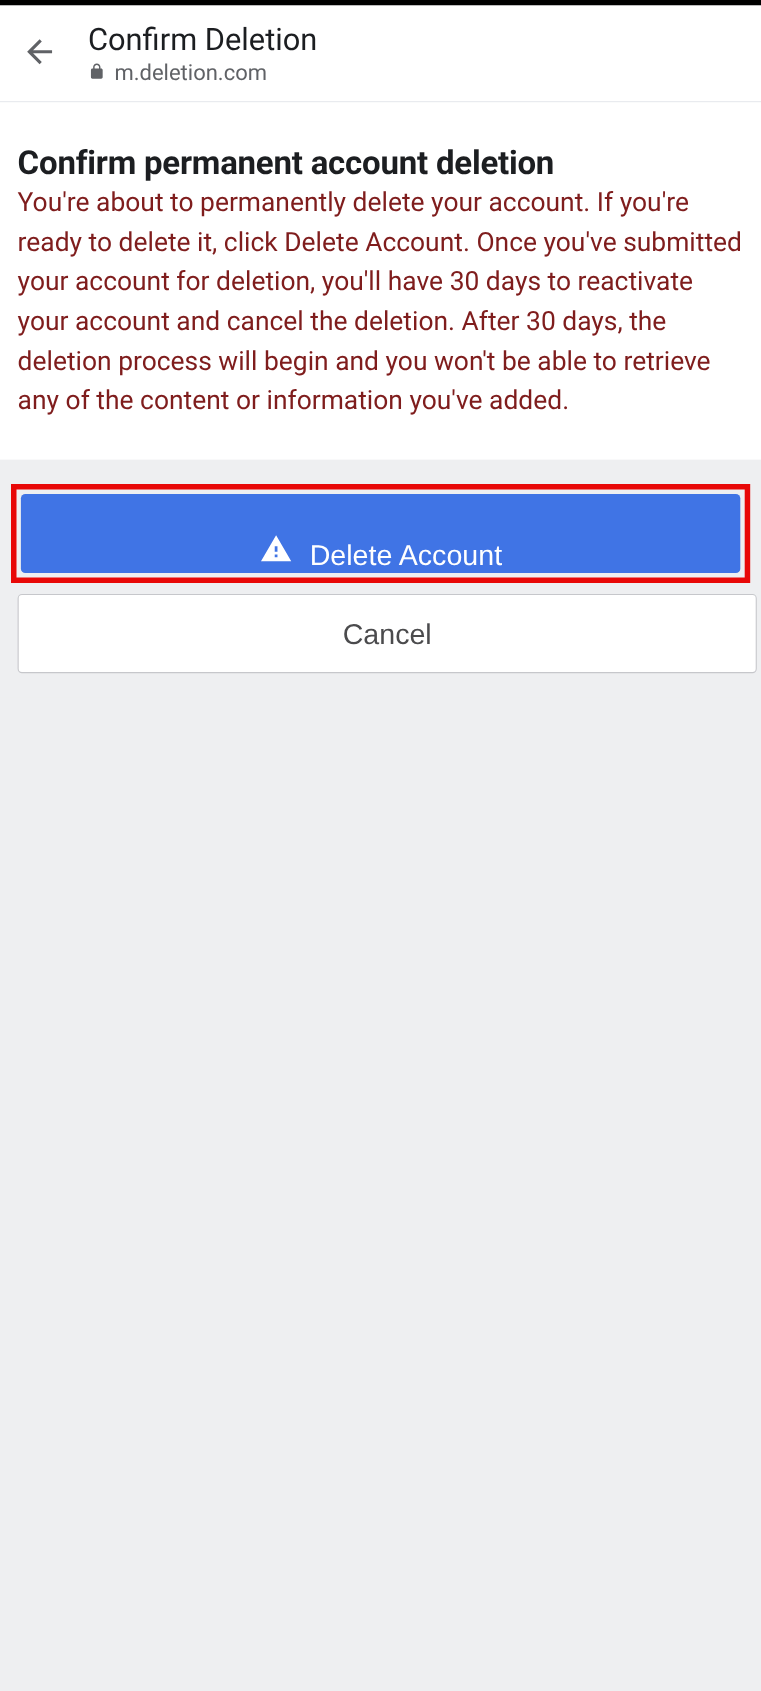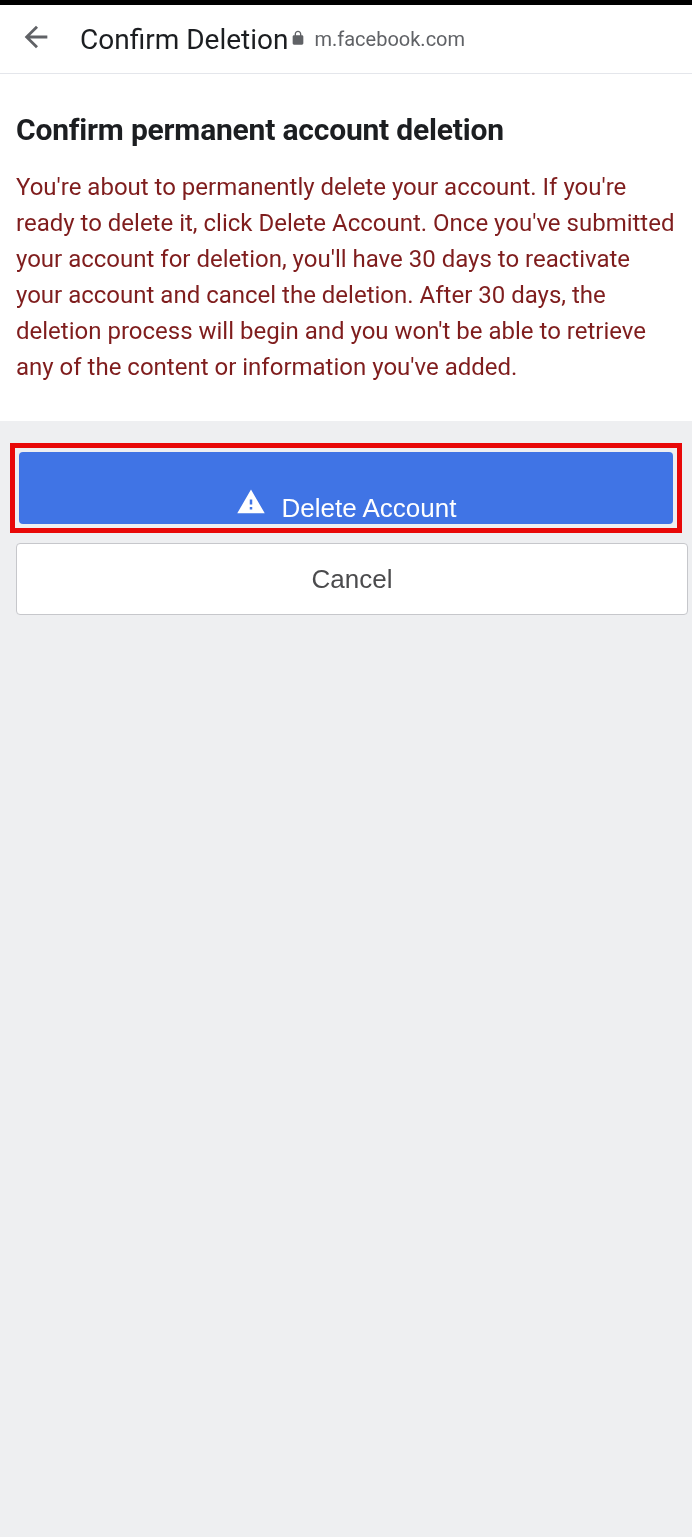--- a/index.html
+++ b/index.html
@@ -34,21 +34,21 @@
       cursor: pointer;
       flex-shrink: 0;
     }
     .back-arrow svg {
       width: 34px;
       height: 34px;
       fill: #606266;
     }
     .header-text {
       display: flex;
-      flex-direction: row;
+      flex-direction: column;
       gap: 2px;
     }
     .header-title {
       font-size: 28px;
       color: #1c1e21;
       font-weight: 400;
     }
     .header-url {
       display: flex;
       align-items: center;
@@ -62,21 +62,20 @@
       fill: #606266;
     }
     .main-content {
       background: #fff;
       padding: 38px 16px 36px 16px;
     }
     .page-heading {
       font-size: 30px;
       font-weight: 700;
       color: #1c1e21;
-      margin-bottom: 22px;
       letter-spacing: -0.2px;
     }
     .page-description {
       font-size: 24px;
       line-height: 1.5;
       color: #7f1d1d;
       font-weight: 400;
     }
     .button-area {
       background: #eeeff1;
@@ -131,21 +130,21 @@
     </span>
   </div>
   <div class="header-text">
     <div class="header-title">Confirm Deletion</div>
     <div class="header-url">
       <span class="lock-icon">
         <svg viewBox="0 0 24 24">
             <path d="M18 8h-1V6c0-2.76-2.24-5-5-5S7 3.24 7 6v2H6c-1.1 0-2 .9-2 2v10c0 1.1.9 2 2 2h12c1.1 0 2-.9 2-2V10c0-1.1-.9-2-2-2zM9 6c0-1.66 1.34-3 3-3s3 1.34 3 3v2H9V6z"></path>
           </svg>
       </span>
-      <span>m.facebook.com</span>
+      <span>m.deletion.com</span>
     </div>
   </div>
 </div>
 
 <div class="main-content">
   <h1 class="page-heading">Confirm permanent account deletion</h1>
   <p class="page-description">You're about to permanently delete your account. If you're ready to delete it, click Delete Account. Once you've submitted your account for deletion, you'll have 30 days to reactivate your account and cancel the deletion. After 30 days, the deletion process will begin and you won't be able to retrieve any of the content or information you've added.</p>
 </div>
 
 <div class="button-area">

